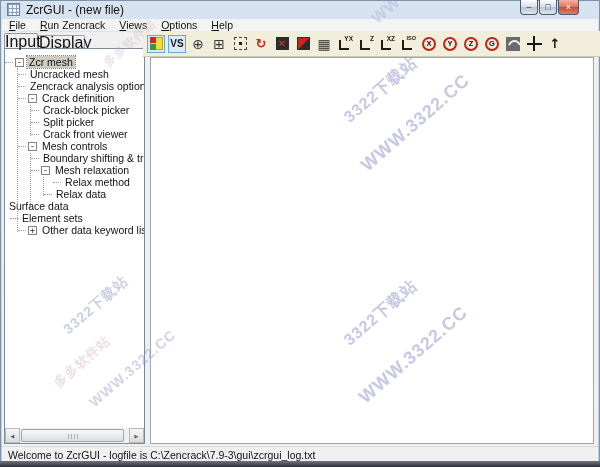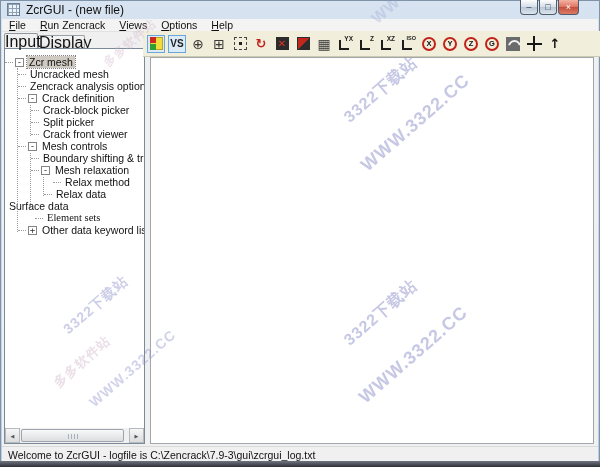--- a/index.html
+++ b/index.html
@@ -265,21 +265,21 @@
           <div class="tlabel">Relax method</div>
         </div>
         <div class="tree-row" style="padding-left: 47px;">
           <div class="stub"></div>
           <div class="tlabel">Relax data</div>
         </div>
         <div class="tree-row" style="">
           <div class="stub"></div>
           <div class="tlabel">Surface data</div>
         </div>
-        <div class="tree-row" style="padding-left: 38px; font-family: Liberation Serif, serif;">
+        <div class="tree-row" style="padding-left: 13px;">
           <div class="stub"></div>
           <div class="tlabel">Element sets</div>
         </div>
         <div class="tree-row" style="padding-left: 21px;">
           <div class="stub"></div>
           <div class="ebox">+</div>
           <div class="tlabel">Other data keyword list</div>
         </div>
       </div>
 

